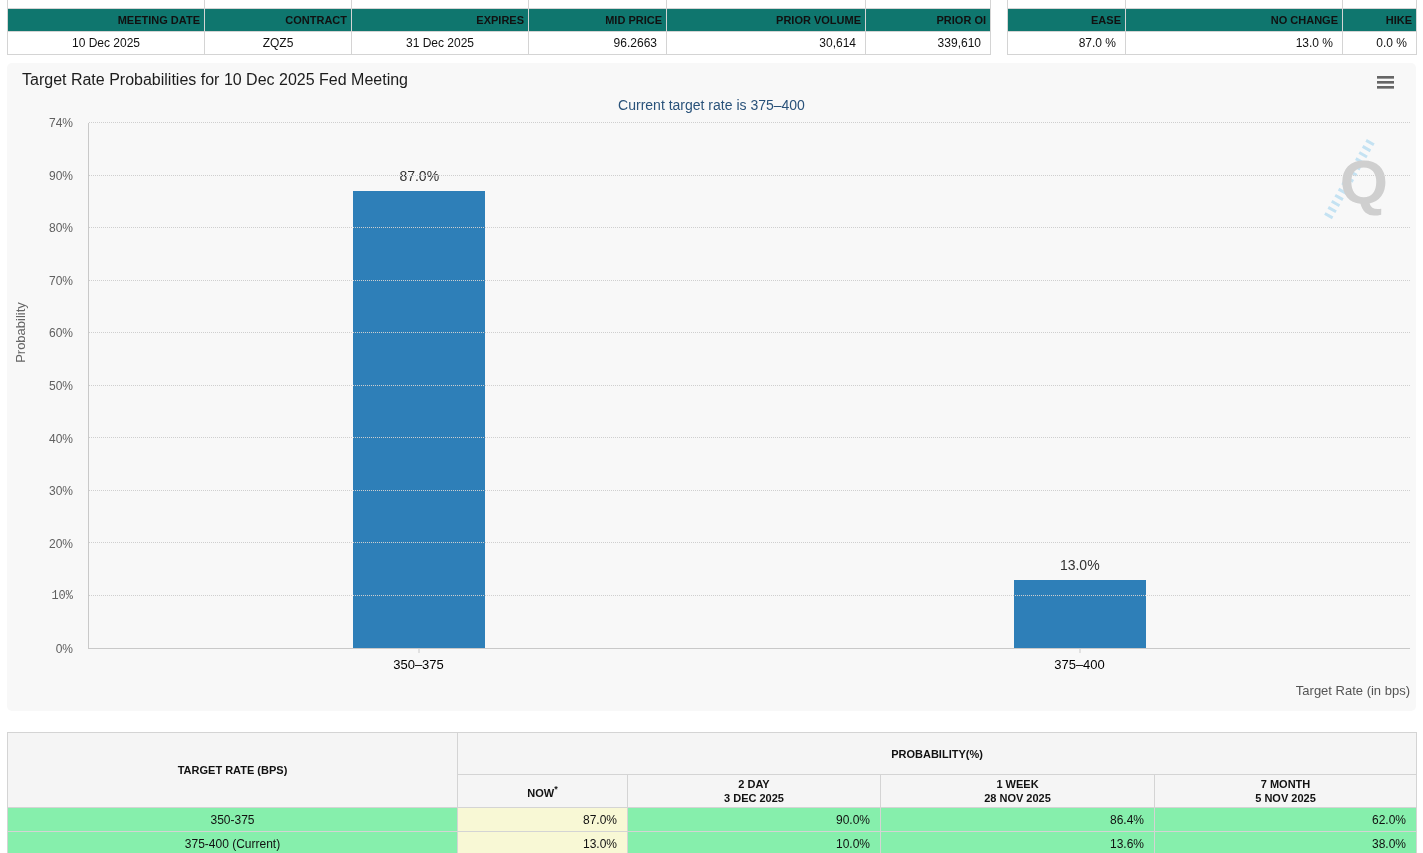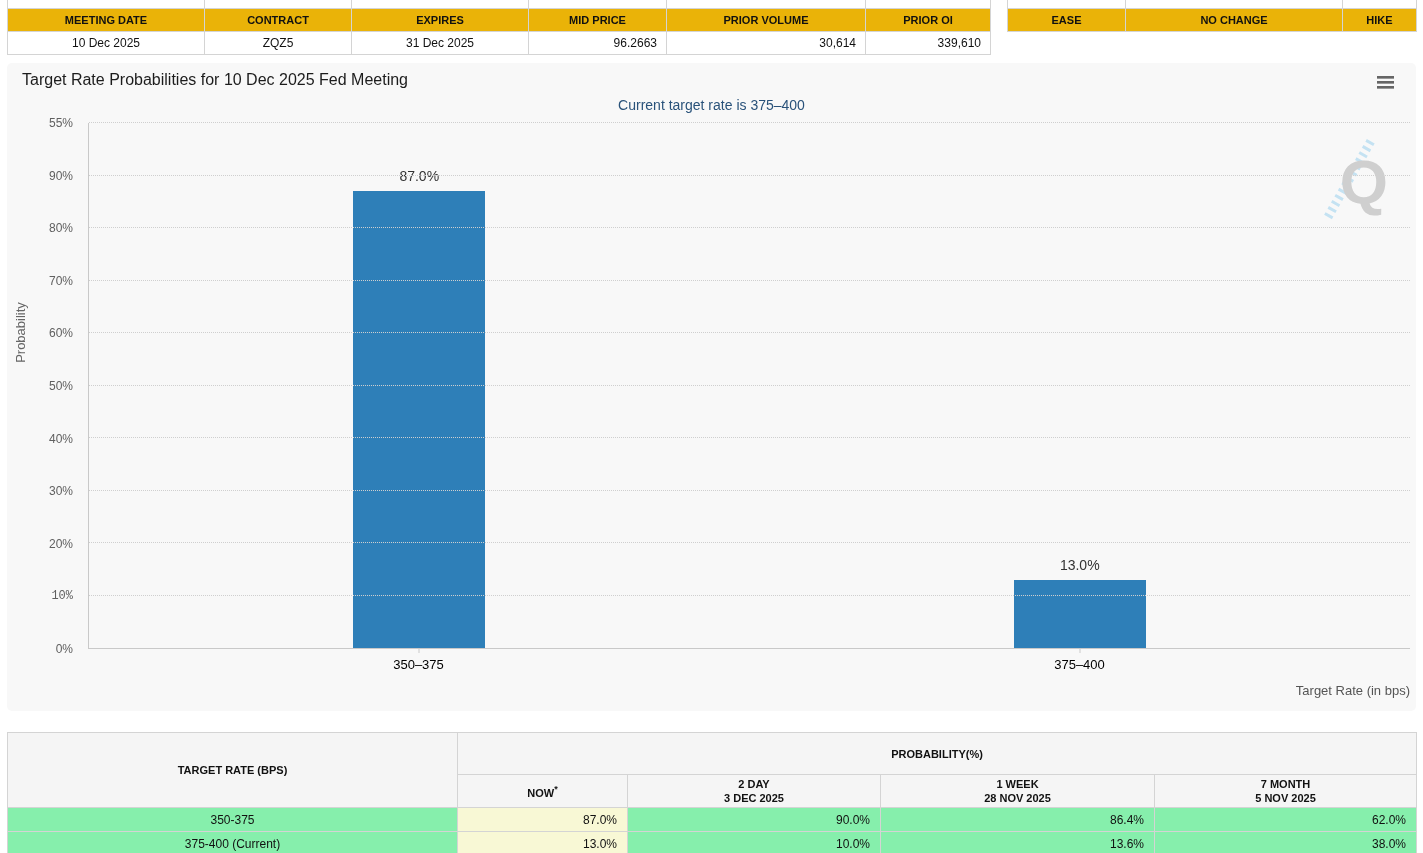--- a/index.html
+++ b/index.html
@@ -5,22 +5,22 @@
   * { margin:0; padding:0; box-sizing:border-box; }
   html,body { width:1423px; height:853px; background:#ffffff; overflow:hidden;
               font-family:"Liberation Sans", sans-serif; }
   .page { position:relative; width:1423px; height:853px; }
 
   
   table.mini { position:absolute; border-collapse:collapse; table-layout:fixed;
                background:#fff; font-size:12px; color:#111; }
   table.mini td, table.mini th { border:1px solid #d4d4d4; overflow:hidden; white-space:nowrap; }
   table.mini tr.sliver td { height:8px; border-top:none; background:#fff; }
-  table.mini th { background:#eab308; font-weight:bold; font-size:11px; height:23px;
-                  text-align:center; padding:2px 4px; }
+  table.mini th { background:#0f766e; font-weight:bold; font-size:11px; height:23px;
+                  text-align:right; padding:2px 4px; }
   table.mini td.val { height:23px; padding:2px 9px; background:#fff; }
   .ta-c { text-align:center; } .ta-r { text-align:right; }
 
   
   .chart-panel { position:absolute; left:7px; top:63px; width:1409px; height:648px;
                  background:#f8f8f8; border-radius:5px; }
   .chart-title { position:absolute; left:15px; top:8px; font-size:16px; color:#1c1c1c; }
   .chart-subtitle { position:absolute; left:0; top:34px; width:100%; text-align:center;
                     font-size:14px; color:#29527a; }
   .menu-icon { position:absolute; right:22px; top:13px; width:17px; cursor:pointer; }
@@ -115,20 +115,25 @@
         <tr class="sliver">
           <td></td>
           <td></td>
           <td></td>
         </tr>
     <tr>
       <th>EASE</th>
       <th>NO CHANGE</th>
       <th>HIKE</th>
     </tr>
+    <tr>
+      <td class="val ta-r">87.0 %</td>
+      <td class="val ta-r">13.0 %</td>
+      <td class="val ta-r">0.0 %</td>
+    </tr>
   </tbody>
     </table>
 
   <div class="chart-panel">
     <div class="chart-title">Target Rate Probabilities for 10 Dec 2025 Fed Meeting</div>
     <div class="menu-icon">
         <span></span>
         <span></span>
         <span></span>
       </div>
@@ -146,21 +151,21 @@
         <div class="ytick" style="bottom: 0%;">0%</div>
         <div class="ytick" style="bottom: 10%; font-family: Liberation Mono, monospace;">10%</div>
         <div class="ytick" style="bottom: 20%;">20%</div>
         <div class="ytick" style="bottom: 30%;">30%</div>
         <div class="ytick" style="bottom: 40%;">40%</div>
         <div class="ytick" style="bottom: 50%;">50%</div>
         <div class="ytick" style="bottom: 60%;">60%</div>
         <div class="ytick" style="bottom: 70%;">70%</div>
         <div class="ytick" style="bottom: 80%;">80%</div>
         <div class="ytick" style="bottom: 90%;">90%</div>
-        <div class="ytick" style="bottom: 100%;">55%</div>
+        <div class="ytick" style="bottom: 100%;">74%</div>
       </div>
 
     <div class="plot">
       <div class="bar" style="left: 25%; height: 87%; background: rgb(46, 127, 184);"></div>
       <div class="bar" style="left: 75%; height: 13%; background: rgb(46, 127, 184);"></div>
       <div class="bar-label" style="left: 25%; bottom: calc(87% + 7px);">87.0%</div>
       <div class="bar-label" style="left: 75%; bottom: calc(13% + 7px);">13.0%</div>
       <div class="xtick" style="left:25%"></div>
       <div class="xtick" style="left:75%"></div>
     <div class="gridline" style="bottom: 10%;"></div>

